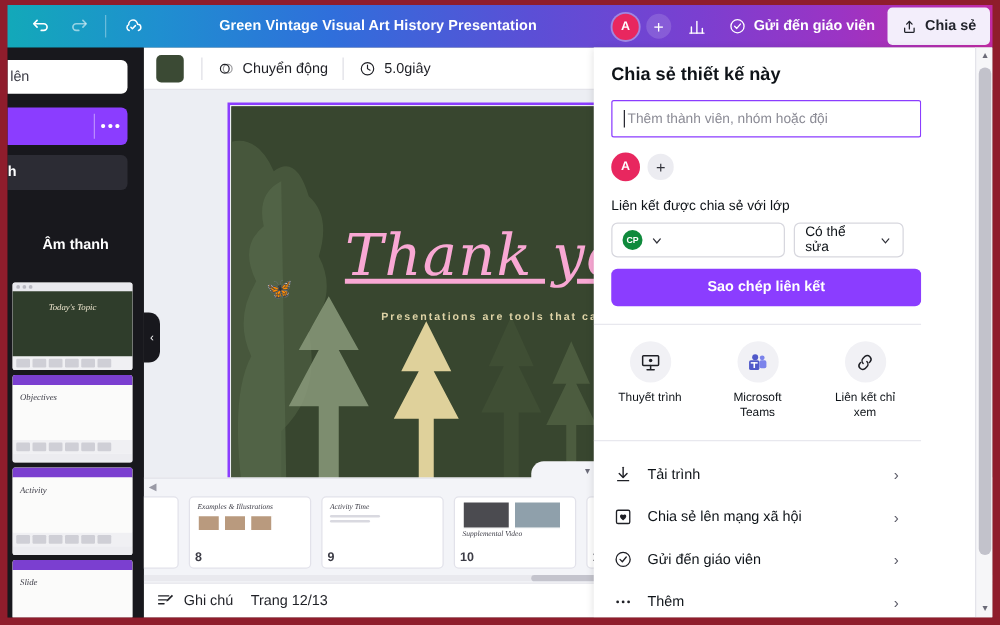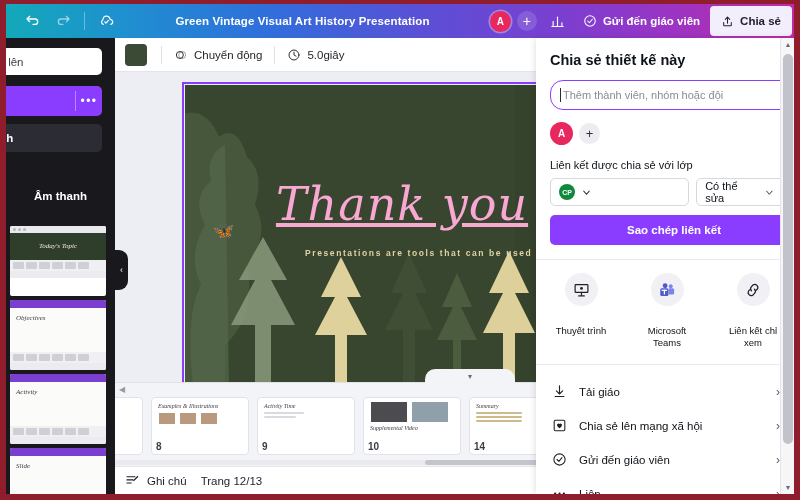--- a/index.html
+++ b/index.html
@@ -89,21 +89,21 @@
     position:absolute; left:4px; width:96px; height:70px; background:#fff;
     border-radius:2px; overflow:hidden;
   }
   .thumb-card.t1 { top:188px; }
   .thumb-card.t2 { top:262px; }
   .thumb-card.t3 { top:336px; }
   .thumb-card.t4 { top:410px; }
   .mini-chrome { height:7px; background:#e9e9ee; display:flex; align-items:center; gap:2px; padding-left:3px;}
   .mini-chrome i { width:3px;height:3px;border-radius:50%;background:#b9b9c2; display:block;}
   .mini-purplebar { height:8px; background:#7b3fd0; }
-  .mini-body-dark { height:27px; background:#2f3d2b; position:relative; }
+  .mini-body-dark { height:52px; background:#2f3d2b; position:relative; }
   .mini-body-light { height:44px; background:#fbfbfa; position:relative; }
   .mini-title-script { font-size:7px; color:#efe7cf; font-style:italic; text-align:center; padding-top:9px; font-family:"Liberation Serif", serif;}
   .mini-title-dark { font-size:7px; color:#3c3c46; font-style:italic; padding:6px 0 0 6px; font-family:"Liberation Serif", serif;}
   .mini-strip { height:11px; background:#f0f0f3; display:flex; align-items:center; gap:2px; padding:0 3px;}
   .mini-strip i { width:11px;height:7px;background:#cfcfd6; display:block; border-radius:1px;}
   .mini-foot { height:7px; background:#ececf0; }
 
   
   .collapse-handle {
     position:absolute; left:115px; top:250px; width:13px; height:40px;
@@ -190,28 +190,28 @@
   .sb-icon { width:30px; height:28px; display:flex; align-items:center; justify-content:center; cursor:pointer;}
   .grid-badge {
     width:15px;height:15px;border:1.4px solid #31323a;border-radius:2px;position:relative;
     display:flex;align-items:center;justify-content:center;font-size:6.5px;color:#31323a;font-weight:700;
   }
   .grid-badge::before{content:"";position:absolute;right:-3px;top:-3px;width:11px;height:11px;border:1.4px solid #31323a;border-radius:2px;border-left:none;border-bottom:none;}
   .sb-vsep { width:1px; height:17px; background:#e0e0e6; margin:0 4px;}
 
   
   .share-panel {
-    position:absolute; right:6px; top:38px; width:258px; height:456px;
+    position:absolute; right:6px; top:38px; width:319px; height:456px;
     background:#fff; z-index:40; box-shadow:-1px 0 6px rgba(0,0,0,.12);
     overflow:hidden;
   }
   .sp-inner { position:absolute; left:0; top:0; width:262px; height:456px; padding:0 14px; overflow:hidden;}
   .sp-title { font-size:14.5px; font-weight:700; color:#0e1318; padding:14px 0 12px 0;}
   .sp-input {
-    width:248px; height:30px; border:1.4px solid #8b3dff; border-radius:13px;
+    width:248px; height:30px; border:1.4px solid #8b3dff; border-radius:2px;
     display:flex; align-items:center; padding-left:9px;
   }
   .sp-input .caret { width:1px; height:14px; background:#2a2a33; margin-right:2px;}
   .sp-input span { font-size:11px; color:#8b8b95; }
   .sp-avatars { display:flex; align-items:center; gap:6px; padding:12px 0 0 0; }
   .sp-av { width:23px;height:23px;border-radius:50%;background:#e8275f;color:#fff;font-size:10px;font-weight:700;
            display:flex;align-items:center;justify-content:center;}
   .sp-addbtn { width:21px;height:21px;border-radius:50%;background:#ececf1;color:#31323a;font-size:13px;
                display:flex;align-items:center;justify-content:center; cursor:pointer;}
   .sp-label { font-size:11px; color:#0e1318; font-weight:400; padding:14px 0 7px 0;}
@@ -223,21 +223,21 @@
   .sp-select.w1 { width:148px; }
   .sp-select.w2 { width:93px; justify-content:space-between;}
   .cp-badge { width:16px;height:16px;border-radius:50%;background:#0f8a3c;color:#fff;font-size:7px;
               font-weight:700;display:flex;align-items:center;justify-content:center;flex:none;}
   .sp-copy {
     width:248px; height:30px; background:#8b3dff; color:#fff; border-radius:5px; margin-top:9px;
     display:flex; align-items:center; justify-content:center; font-size:11.5px; font-weight:700; cursor:pointer;
   }
   .sp-divider { width:262px; margin-left:-14px; height:1px; background:#e8e8ee; margin-top:14px;}
   .sp-apps { display:flex; justify-content:space-between; padding:13px 2px 0 2px;}
-  .sp-app { width:58px; display:flex; flex-direction:column; align-items:center; gap:19px; cursor:pointer;}
+  .sp-app { width:58px; display:flex; flex-direction:column; align-items:center; gap:7px; cursor:pointer;}
   .sp-app-ico { width:33px;height:33px;border-radius:50%;background:#f1f1f5;display:flex;align-items:center;justify-content:center;}
   .sp-app-lb { font-size:9.5px; color:#0e1318; text-align:center; line-height:1.3;}
   .sp-menu { padding-top:10px; }
   .sp-mi { height:34px; display:flex; align-items:center; gap:11px; cursor:pointer; }
   .sp-mi-ic { width:18px; display:flex; align-items:center; justify-content:center;}
   .sp-mi-lb { font-size:11.5px; color:#0e1318; flex:1;}
   .sp-mi-ch { color:#5c5c68; font-size:12px; padding-right:4px;}
   .sp-scrollbar {
     position:absolute; right:0; top:0; width:14px; height:456px; background:#f6f6f8;
     border-left:1px solid #e4e4ea;
@@ -631,21 +631,21 @@
 
       <div class="sp-menu">
         <div class="sp-mi">
           <div class="sp-mi-ic">
             <svg width="15" height="15" viewBox="0 0 24 24" fill="none" stroke="#1f2026" stroke-width="1.8" stroke-linecap="round" stroke-linejoin="round">
                 <path d="M12 3v12"></path>
                 <polyline points="7 11 12 16 17 11"></polyline>
                 <line x1="5" y1="20" x2="19" y2="20"></line>
               </svg>
           </div>
-          <div class="sp-mi-lb">Tải giáo</div>
+          <div class="sp-mi-lb">Tải trình</div>
           <div class="sp-mi-ch">›</div>
         </div>
         <div class="sp-mi">
           <div class="sp-mi-ic">
             <svg width="15" height="15" viewBox="0 0 24 24" fill="none" stroke="#1f2026" stroke-width="1.7">
                 <rect x="3.5" y="3.5" width="17" height="17" rx="2"></rect>
                 <path d="M12 16.5s-4-2.6-4-5.2A2.3 2.3 0 0 1 12 9.6a2.3 2.3 0 0 1 4 1.7c0 2.6-4 5.2-4 5.2z" fill="#1f2026" stroke="none"></path>
               </svg>
           </div>
           <div class="sp-mi-lb">Chia sẻ lên mạng xã hội</div>
@@ -662,21 +662,21 @@
           <div class="sp-mi-ch">›</div>
         </div>
         <div class="sp-mi">
           <div class="sp-mi-ic">
             <svg width="15" height="15" viewBox="0 0 24 24" fill="#1f2026">
                 <circle cx="5" cy="12" r="1.8"></circle>
                 <circle cx="12" cy="12" r="1.8"></circle>
                 <circle cx="19" cy="12" r="1.8"></circle>
               </svg>
           </div>
-          <div class="sp-mi-lb">Liên</div>
+          <div class="sp-mi-lb">Thêm</div>
           <div class="sp-mi-ch">›</div>
         </div>
       </div>
     </div>
 
     <div class="sp-scrollbar">
       <div class="sp-sb-up">▲</div>
       <div class="sp-sb-thumb"></div>
       <div class="sp-sb-dn">▼</div>
     </div>

